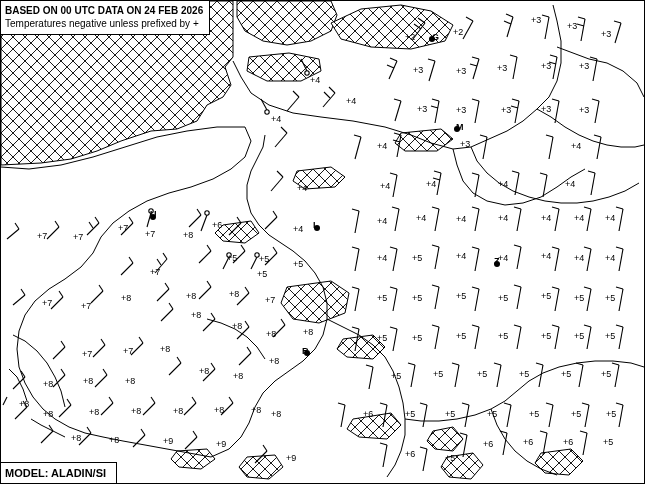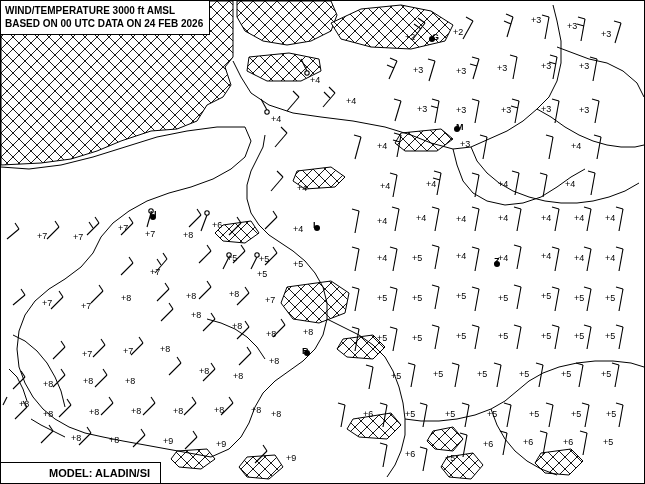--- a/index.html
+++ b/index.html
@@ -20,21 +20,21 @@
     z-index:40;
   }
   .hdr div{font-size:10px;line-height:13px;color:#000;white-space:nowrap;}
   .hdr div.b{font-weight:bold;}
   .footer{
     position:absolute;left:0;bottom:0;
     background:#fff;border:1px solid #000;border-left:none;border-bottom:none;
     padding:3px 10px 3px 4px;
     z-index:40;
   }
-  .footer div{font-size:11px;font-weight:bold;line-height:14px;color:#000;white-space:nowrap;margin-left:44px;}
+  .footer div{font-size:11px;font-weight:bold;line-height:14px;color:#000;white-space:nowrap;}
   .tlbl{
     position:absolute;
     font-size:9px;
     color:#000;
     white-space:nowrap;
     z-index:30;
   }
   .stn{
     position:absolute;
     font-size:9px;font-weight:bold;
@@ -798,21 +798,21 @@
   <div id="stns">
       <div class="stn" style="left: 431px; top: 31px;">G</div>
       <div class="stn" style="left: 455px; top: 121px;">M</div>
       <div class="stn" style="left: 149px; top: 208px;">U</div>
       <div class="stn" style="left: 312px; top: 219px;">L</div>
       <div class="stn" style="left: 493px; top: 255px;">Z</div>
       <div class="stn" style="left: 301px; top: 345px;">R</div>
     </div>
 
   <div class="hdr">
-    <div class="b">WIND/TEMPERATURE 3000 ft AMSL</div>
     <div class="b">BASED ON 00 UTC DATA ON 24 FEB 2026</div>
+    <div>Temperatures negative unless prefixed by +</div>
   </div>
 
   <div class="footer">
     <div>MODEL: ALADIN/SI</div>
   </div>
 
 </div>
 
 </body></html>

